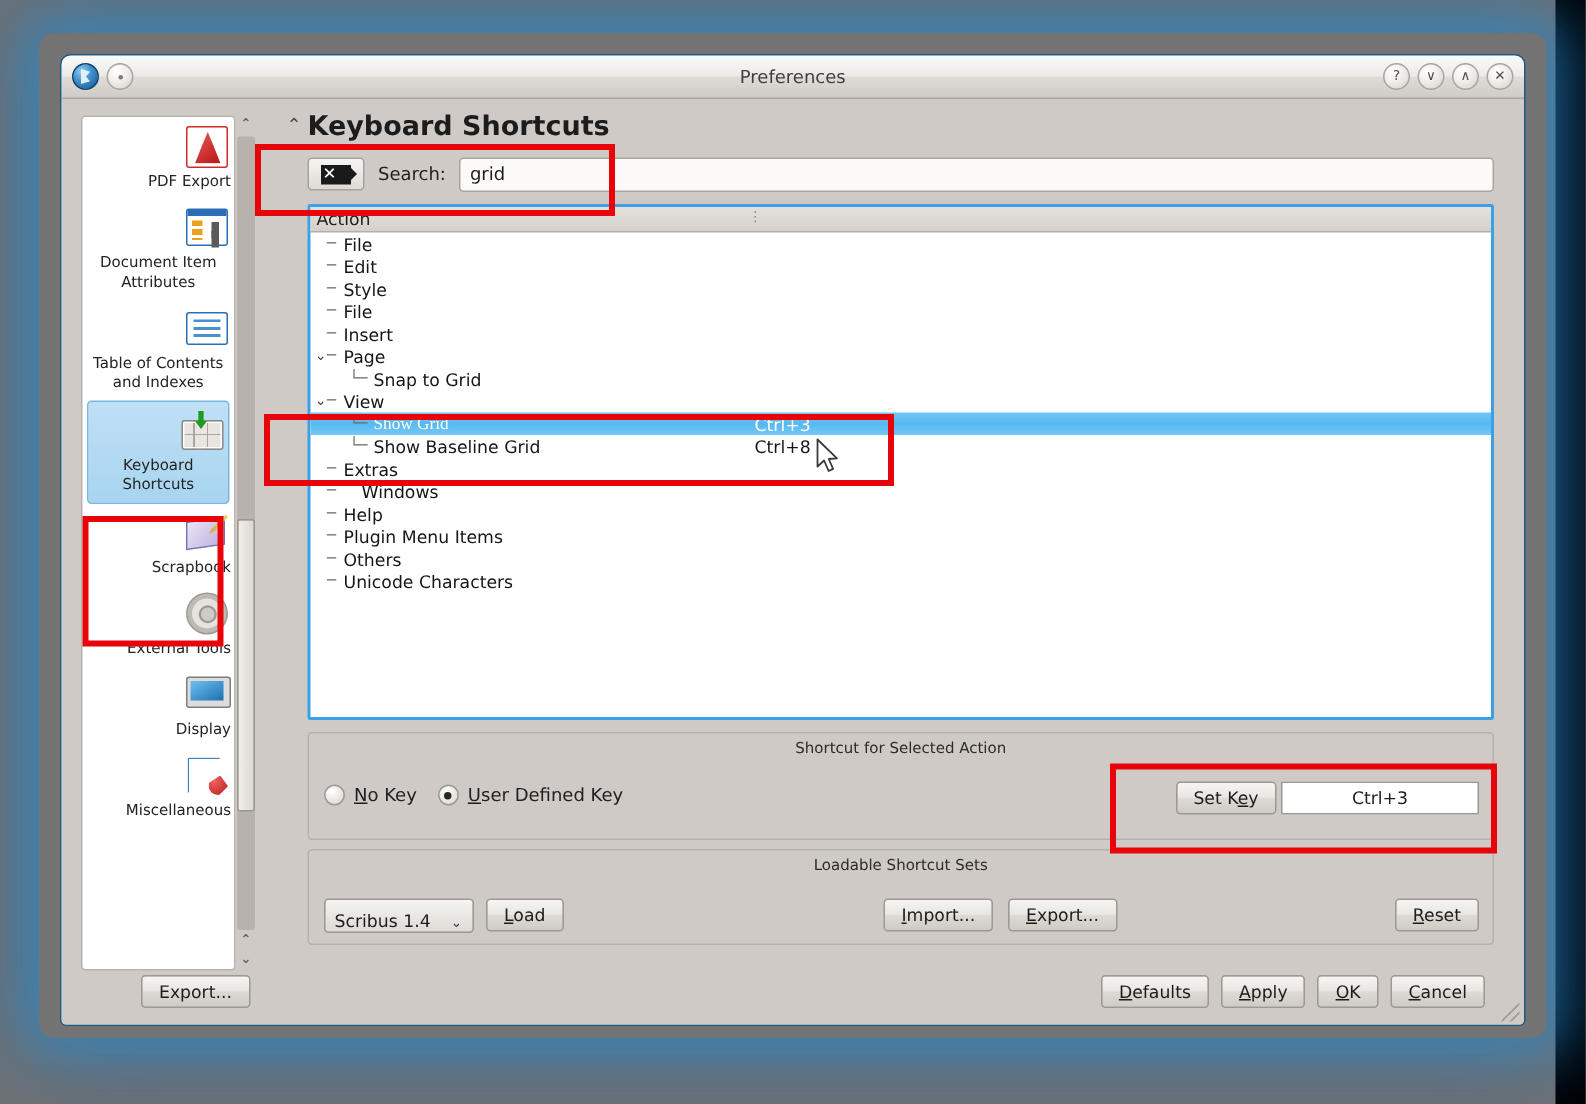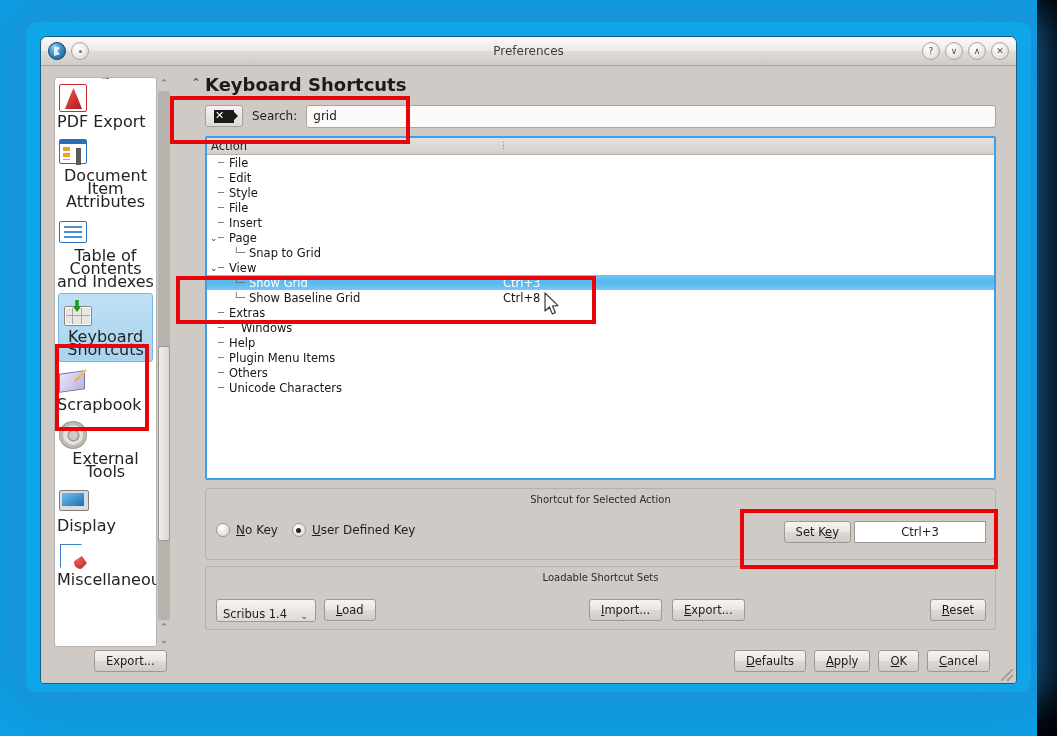--- a/index.html
+++ b/index.html
@@ -8,21 +8,21 @@
     width: 1057px; height: 736px;
     overflow: hidden;
     background: #000;
     font-family: "DejaVu Sans", "Liberation Sans", sans-serif;
   }
 
   
   #desktop {
     position: relative;
     width: 1037px; height: 736px;
-    background: #0ea5e9;
+    background: #737373;
   }
   #glow {
     position: absolute;
     left: 26px; top: 22px;
     width: 1005px; height: 670px;
     border-radius: 10px;
     box-shadow: 0 0 34px 12px rgba(40,150,220,0.55),
                 0 0 70px 26px rgba(20,90,160,0.30);
     background: transparent;
     pointer-events: none;
@@ -90,23 +90,23 @@
   #sidebar-list {
     position: absolute; left: 0; top: 10px;
     width: 103px; height: 570px;
     background: #ffffff;
     border: 1px solid #b7b3ae;
     border-radius: 3px;
     overflow: hidden;
   }
   #sidebar-inner { position: absolute; left: 0; top: -13px; width: 101px; }
   .side-item {
-    display: flex; flex-direction: column; align-items: flex-start;
+    display: flex; flex-direction: column; align-items: flex-end;
     padding: 4px 2px 5px 2px;
-    font-size: 16px; color: #232323; text-align: center; line-height: 13px;
+    font-size: 10px; color: #232323; text-align: center; line-height: 13px;
   }
   .side-item.selected {
     background: linear-gradient(to bottom, #bfe0f5 0%, #a8d4f0 100%);
     border: 1px solid #79b7e0;
     border-radius: 3px;
     margin: 0 3px;
   }
   .side-ico { width: 32px; height: 30px; margin-bottom: 2px; position: relative; }
 
   
@@ -474,21 +474,21 @@
                 <span class="branch" style="left: 26px;">└─</span>
                 <span class="lbl" style="left: 42px;">Snap to Grid</span>
               </div>
               <div class="trow">
                 <span class="expander">⌄</span>
                 <span class="branch" style="left: 11px;">─</span>
                 <span class="lbl" style="left: 22px;">View</span>
               </div>
               <div class="trow selected">
                 <span class="branch" style="left: 26px;">└─</span>
-                <span class="lbl" style="left: 42px;">Show Grid</span>
+                <span class="lbl" style="left: 42px; font-family: Liberation Serif, serif;">Show Grid</span>
                 <span class="sc">Ctrl+3</span>
               </div>
               <div class="trow">
                 <span class="branch" style="left: 26px;">└─</span>
                 <span class="lbl" style="left: 42px;">Show Baseline Grid</span>
                 <span class="sc">Ctrl+8</span>
               </div>
               <div class="trow">
                 <span class="branch" style="left: 11px;">─</span>
                 <span class="lbl" style="left: 22px;">Extras</span>

